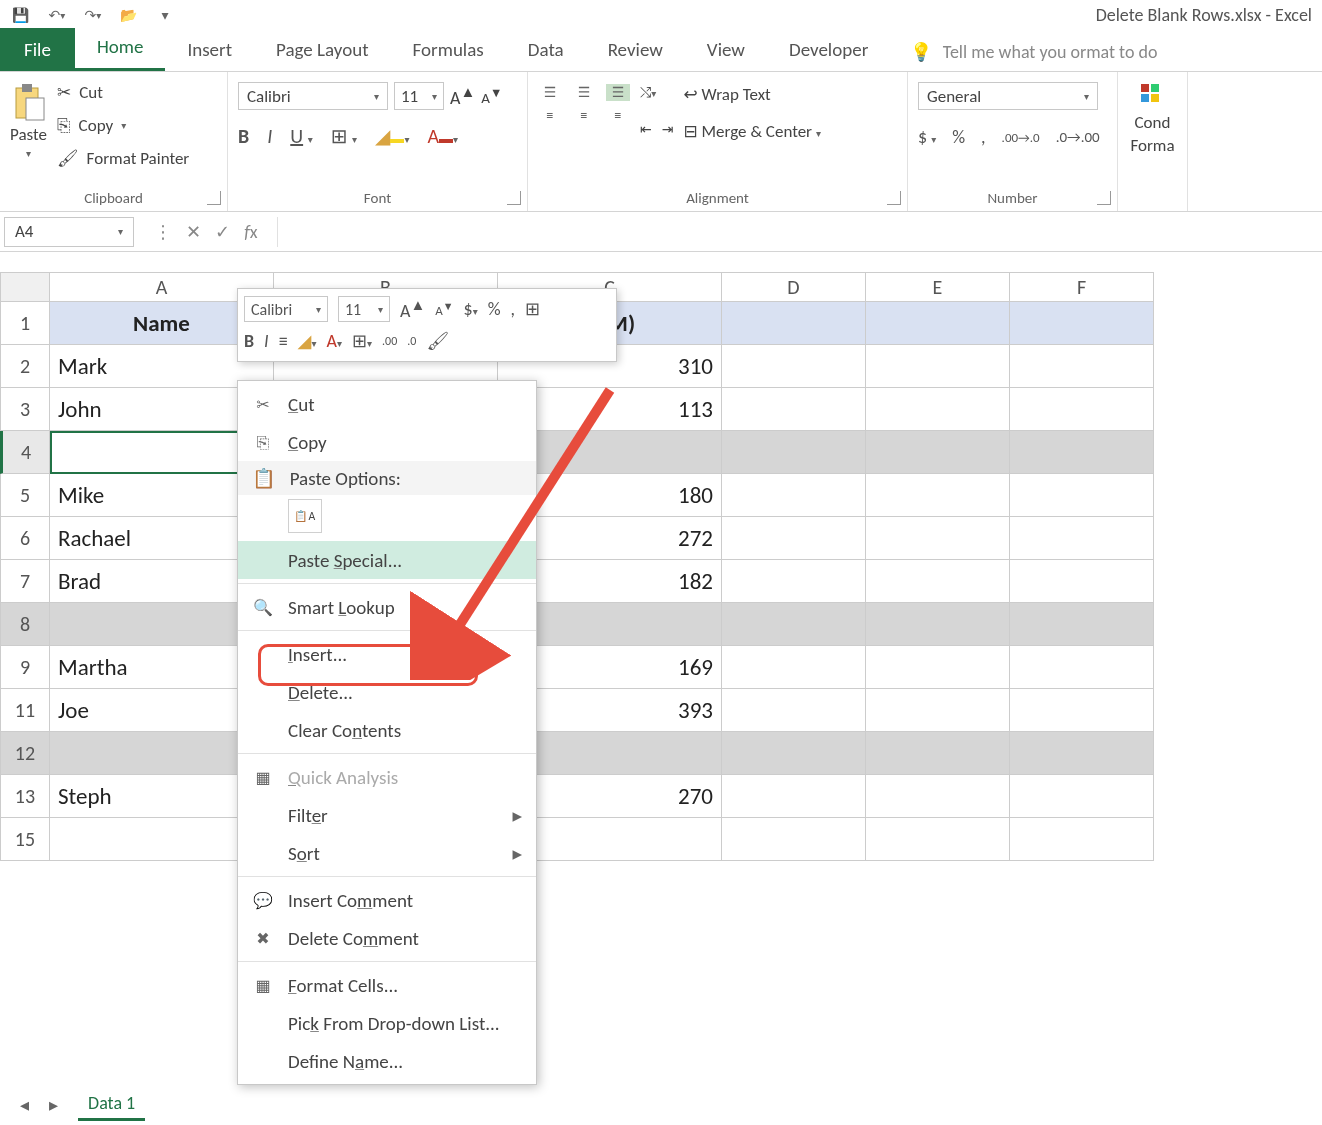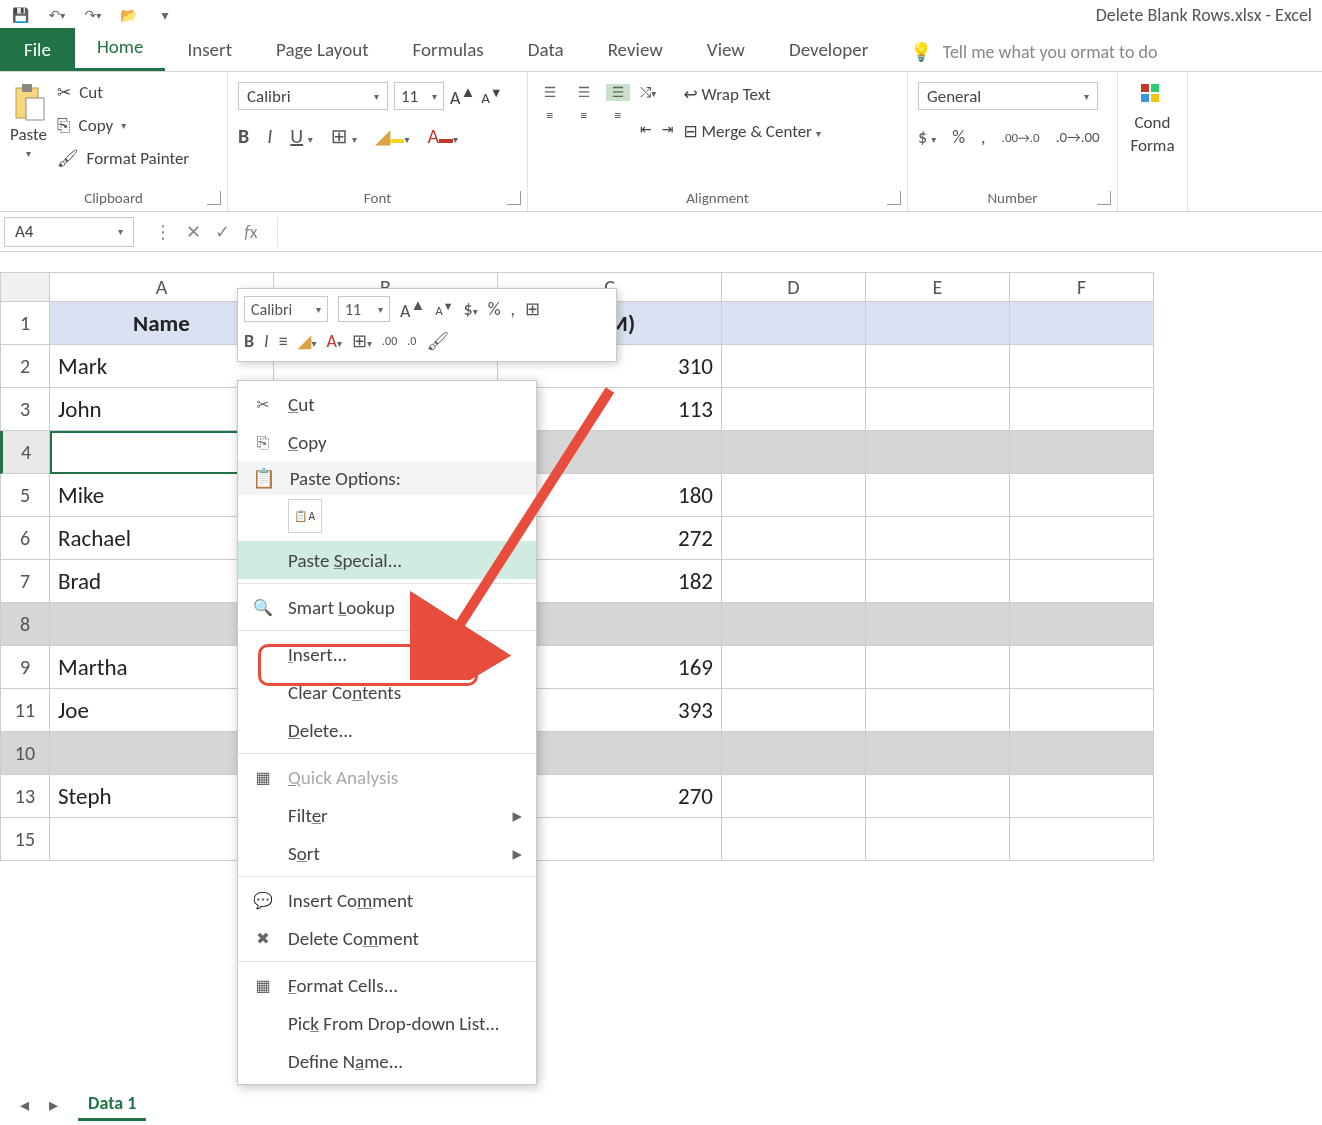--- a/index.html
+++ b/index.html
@@ -79,21 +79,21 @@
 .paste-opt .pbtn { width: 34px; height: 34px; border: 1px solid #d0d0d0; display: flex; align-items: center; justify-content: center; font-size: 14px;}
 
 
 .hlbox { position: absolute; border: 3px solid #e74c3c; border-radius: 10px; pointer-events: none; }
 
 
 .arrow-svg { position: absolute; pointer-events: none; }
 
 
 .sheettabs { position: absolute; bottom: 4px; left: 20px; display: flex; align-items: center; gap: 20px; font-size: 18px; color: #666;}
-.sheettab { color: #217346; font-weight: bold; border-bottom: 3px solid #217346; padding: 4px 10px;}
+.sheettab { color: #217346; font-weight: normal; border-bottom: 3px solid #217346; padding: 4px 10px;}
 
 span.u { text-decoration: underline; text-decoration-color: #888; }
 .caret { font-size: 10px; color: #666; }
 </style>
 </head>
 <body>
 
 <div class="qat">
   <span class="ico" style="color:#7c55b0;">💾</span>
   <span class="ico">↶<span class="caret">▾</span></span>
@@ -347,21 +347,21 @@
       <div class="row">
         <div class="rowh">11</div>
         <div class="cell A">Joe</div>
         <div class="cell B"></div>
         <div class="cell C">393</div>
         <div class="cell D"></div>
         <div class="cell E"></div>
         <div class="cell F"></div>
       </div>
       <div class="row blank">
-        <div class="rowh">10</div>
+        <div class="rowh">12</div>
         <div class="cell A"></div>
         <div class="cell B"></div>
         <div class="cell C"></div>
         <div class="cell D"></div>
         <div class="cell E"></div>
         <div class="cell F"></div>
       </div>
       <div class="row">
         <div class="rowh">13</div>
         <div class="cell A">Steph</div>
@@ -442,25 +442,25 @@
       <span>Smart <span class="u">L</span>ookup</span>
       <span style="margin-left:4px;">↖</span>
     </div>
   <div class="ctxsep"></div>
   <div class="ctxitem">
       <span class="ico"></span>
       <span><span class="u">I</span>nsert...</span>
     </div>
   <div class="ctxitem">
       <span class="ico"></span>
+      <span><span class="u">D</span>elete...</span>
+    </div>
+  <div class="ctxitem">
+      <span class="ico"></span>
       <span>Clear Co<span class="u">n</span>tents</span>
-    </div>
-  <div class="ctxitem">
-      <span class="ico"></span>
-      <span><span class="u">D</span>elete...</span>
     </div>
   <div class="ctxsep"></div>
   <div class="ctxitem disabled">
       <span class="ico">▦</span>
       <span><span class="u">Q</span>uick Analysis</span>
     </div>
   <div class="ctxitem">
       <span class="ico"></span>
       <span>Filt<span class="u">e</span>r</span>
       <span class="arrow">▸</span>

